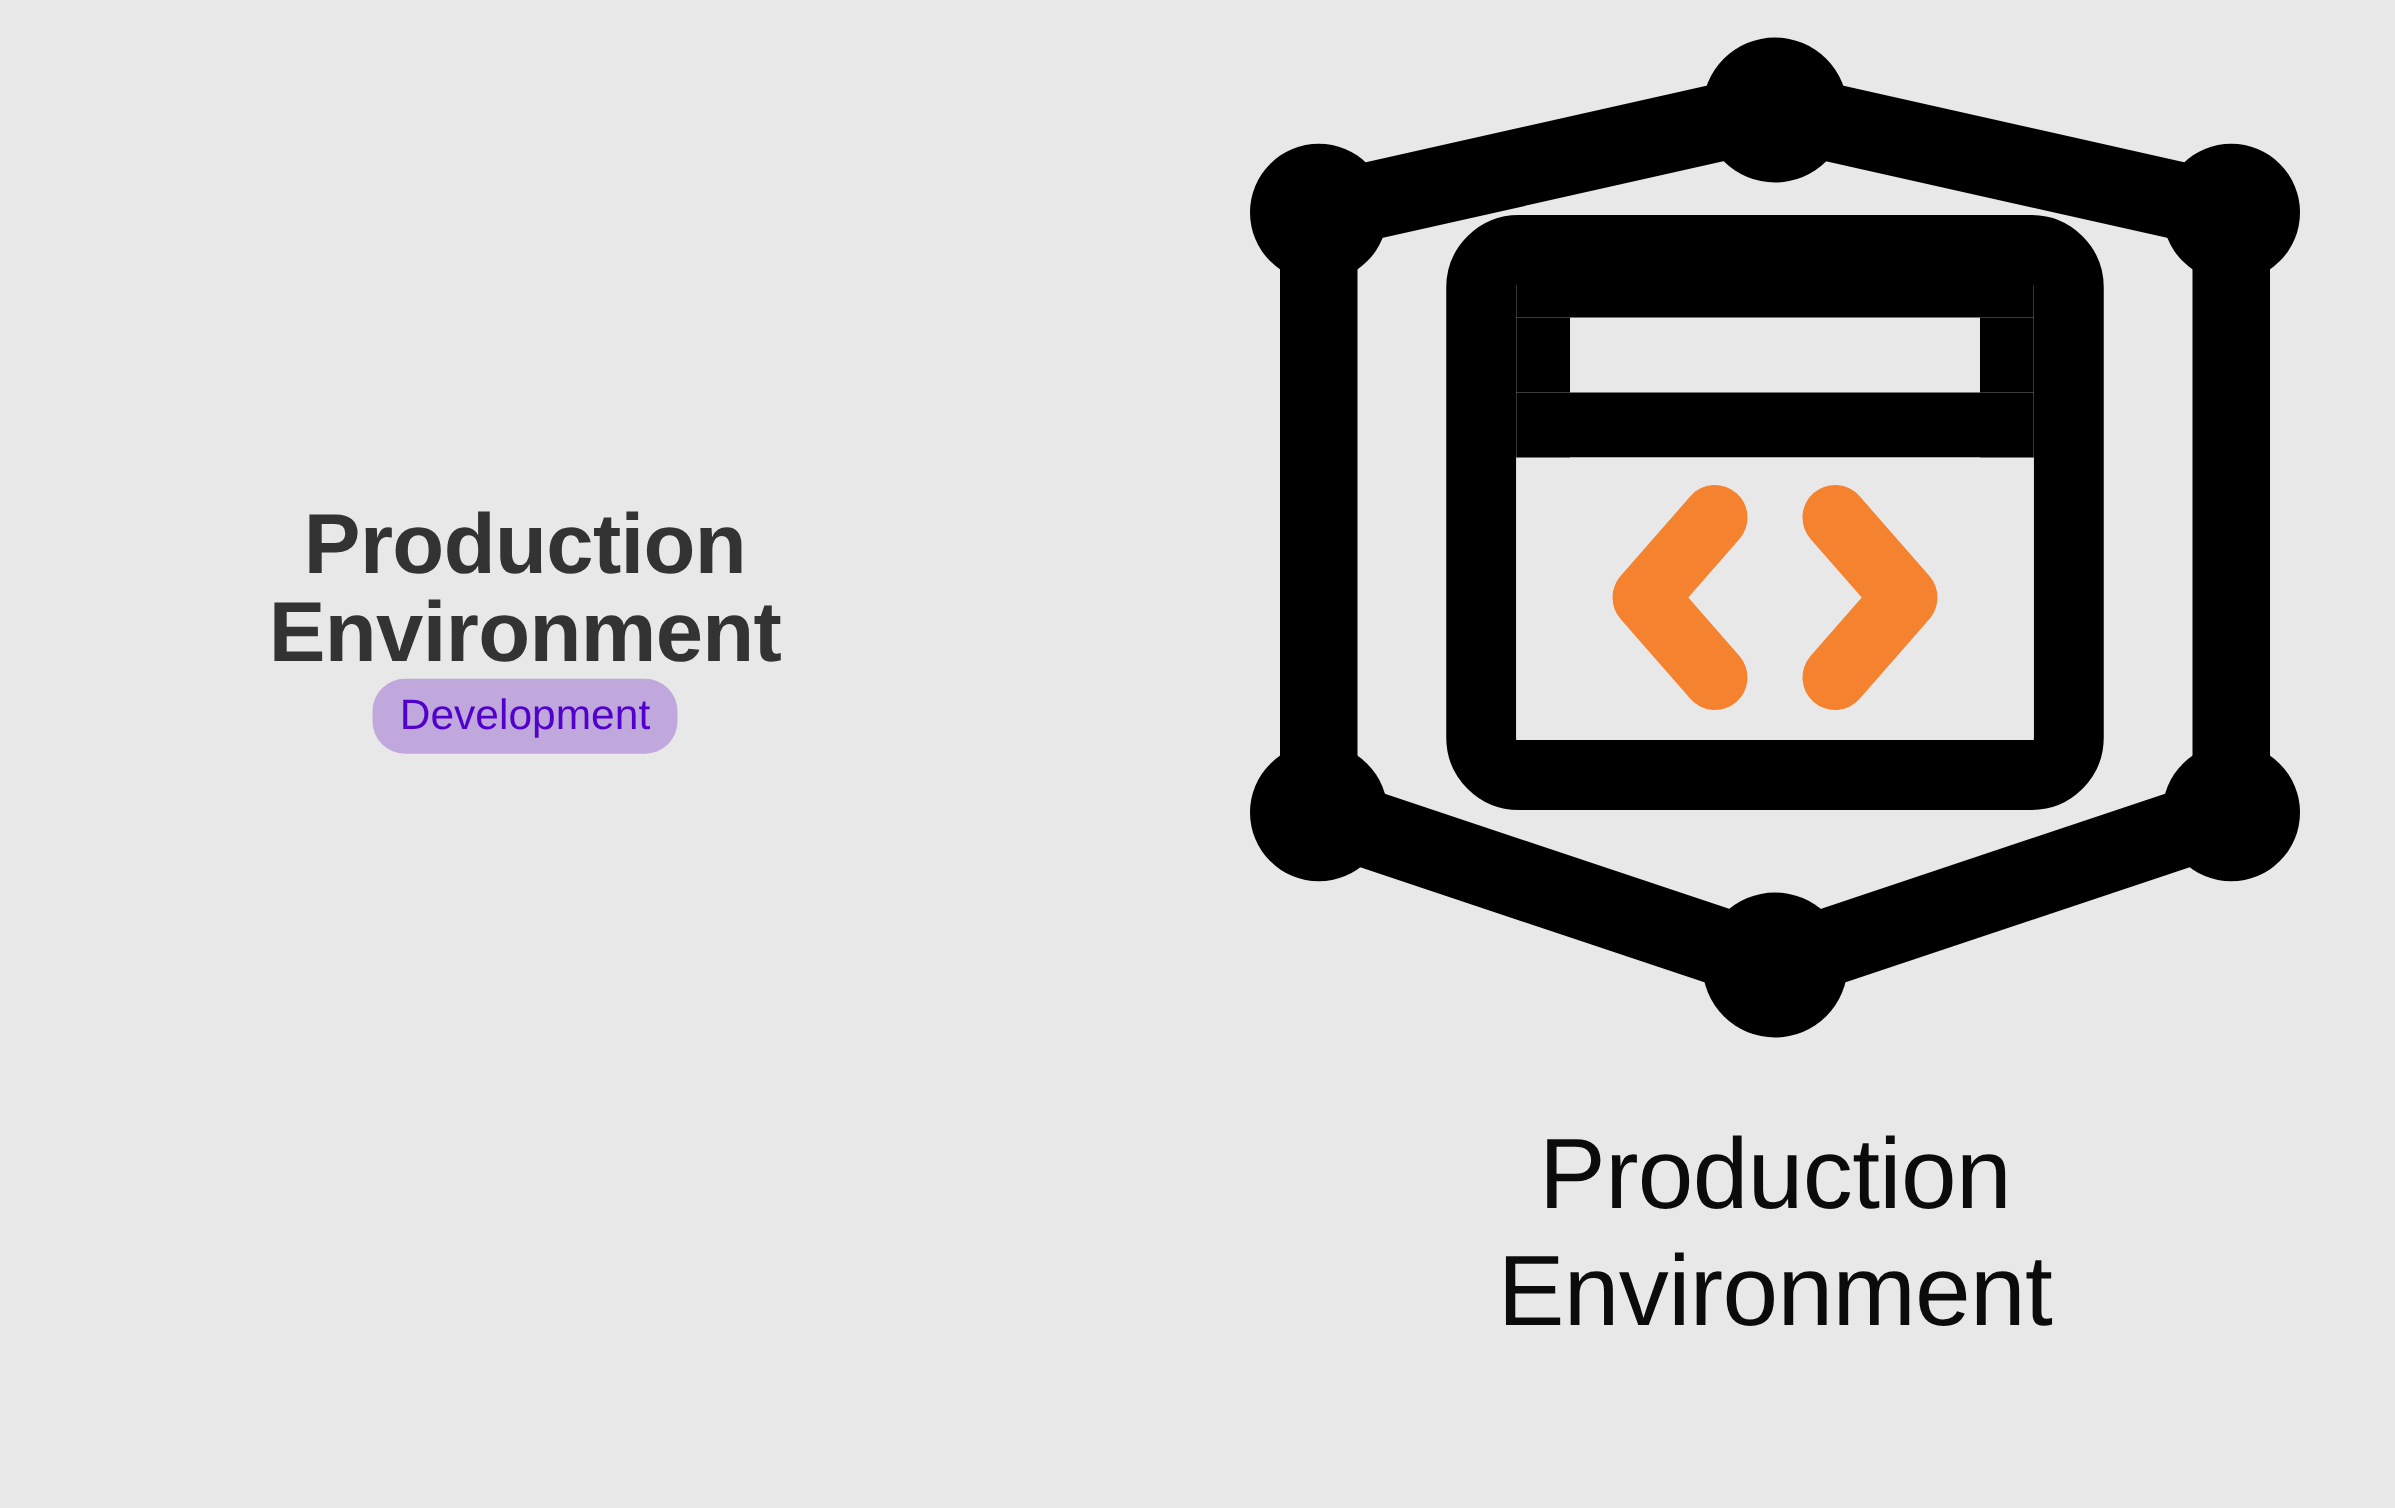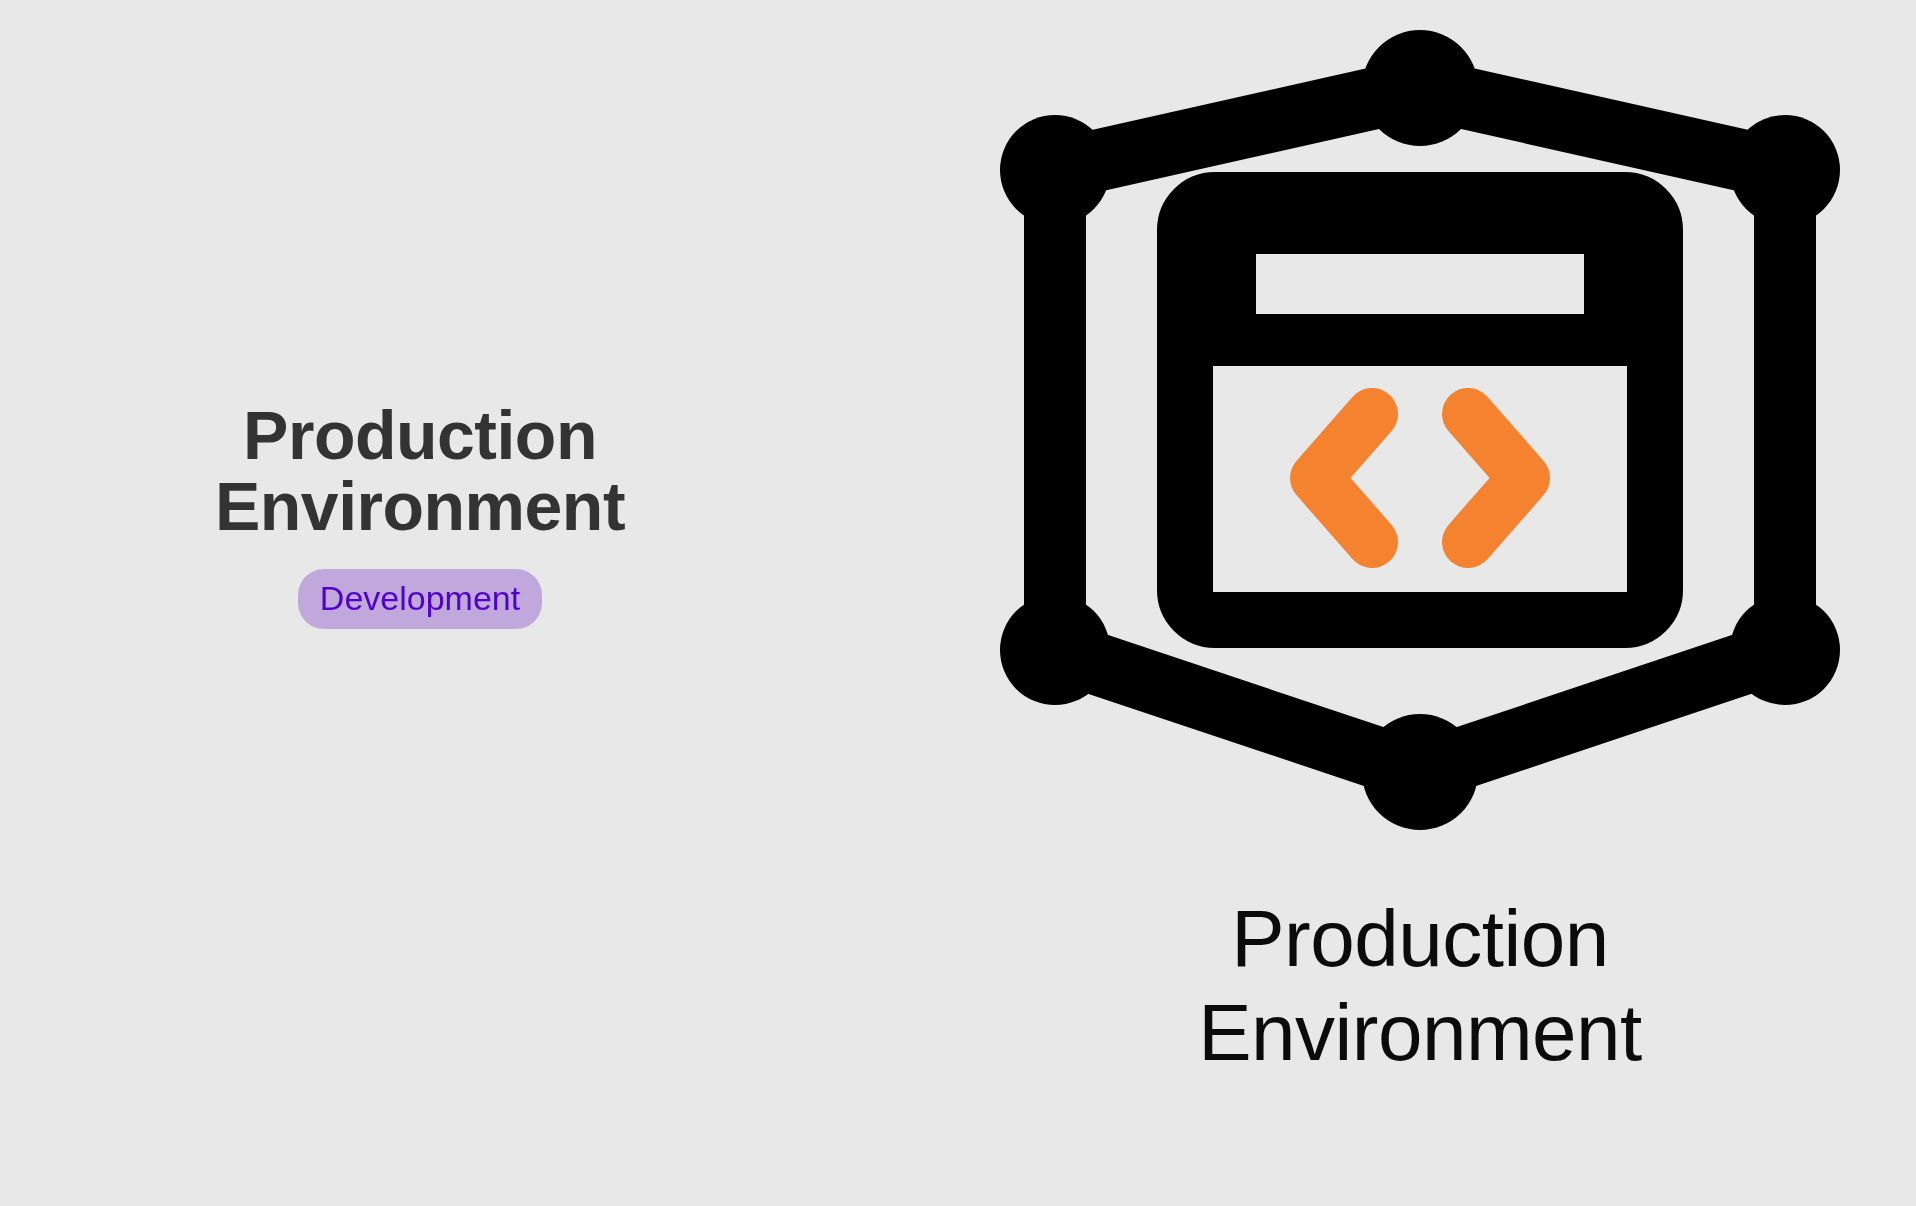--- a/index.html
+++ b/index.html
@@ -40,21 +40,20 @@
     font-weight: bold;
     color: #333333;
     line-height: 1.05;
     text-align: center;
     letter-spacing: -0.5px;
     white-space: pre-line;
     margin: 0;
   }
 
   .badge-row {
-    margin-top: 26px;
     display: flex;
     justify-content: center;
   }
 
   .badge {
     display: inline-block;
     background: #c0a8dc;
     color: #5200cc;
     font-size: 34px;
     font-weight: normal;

